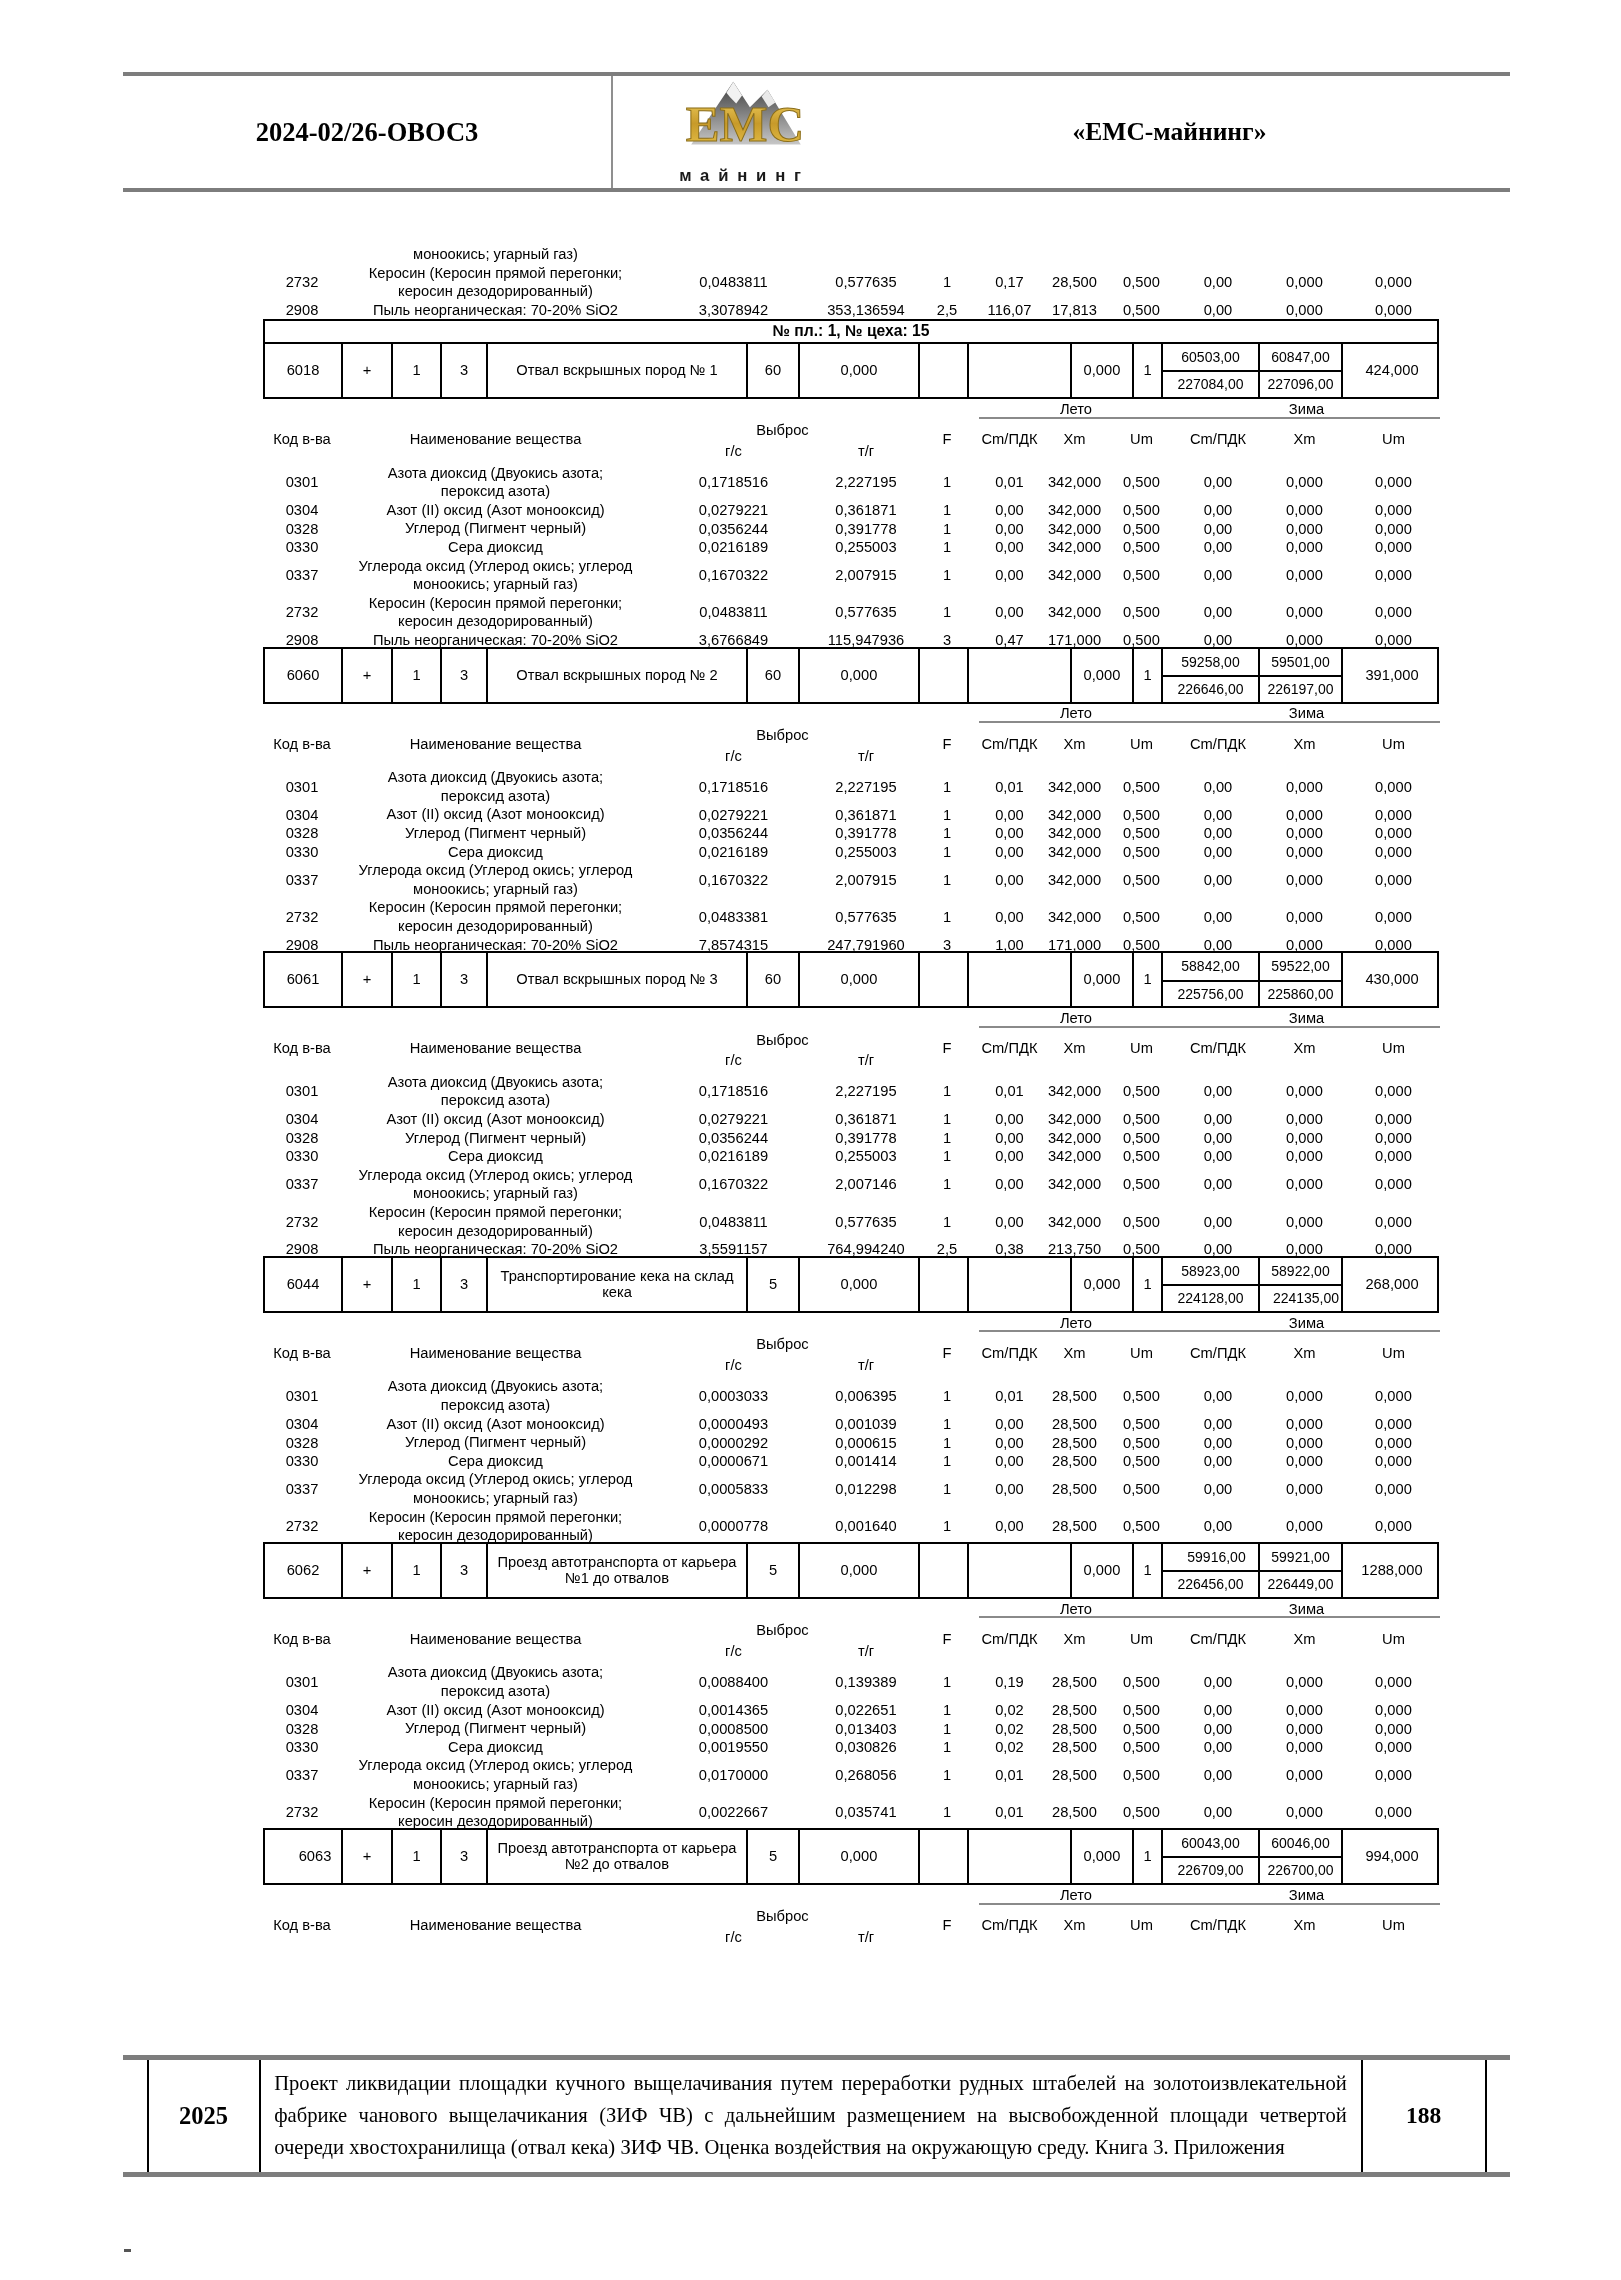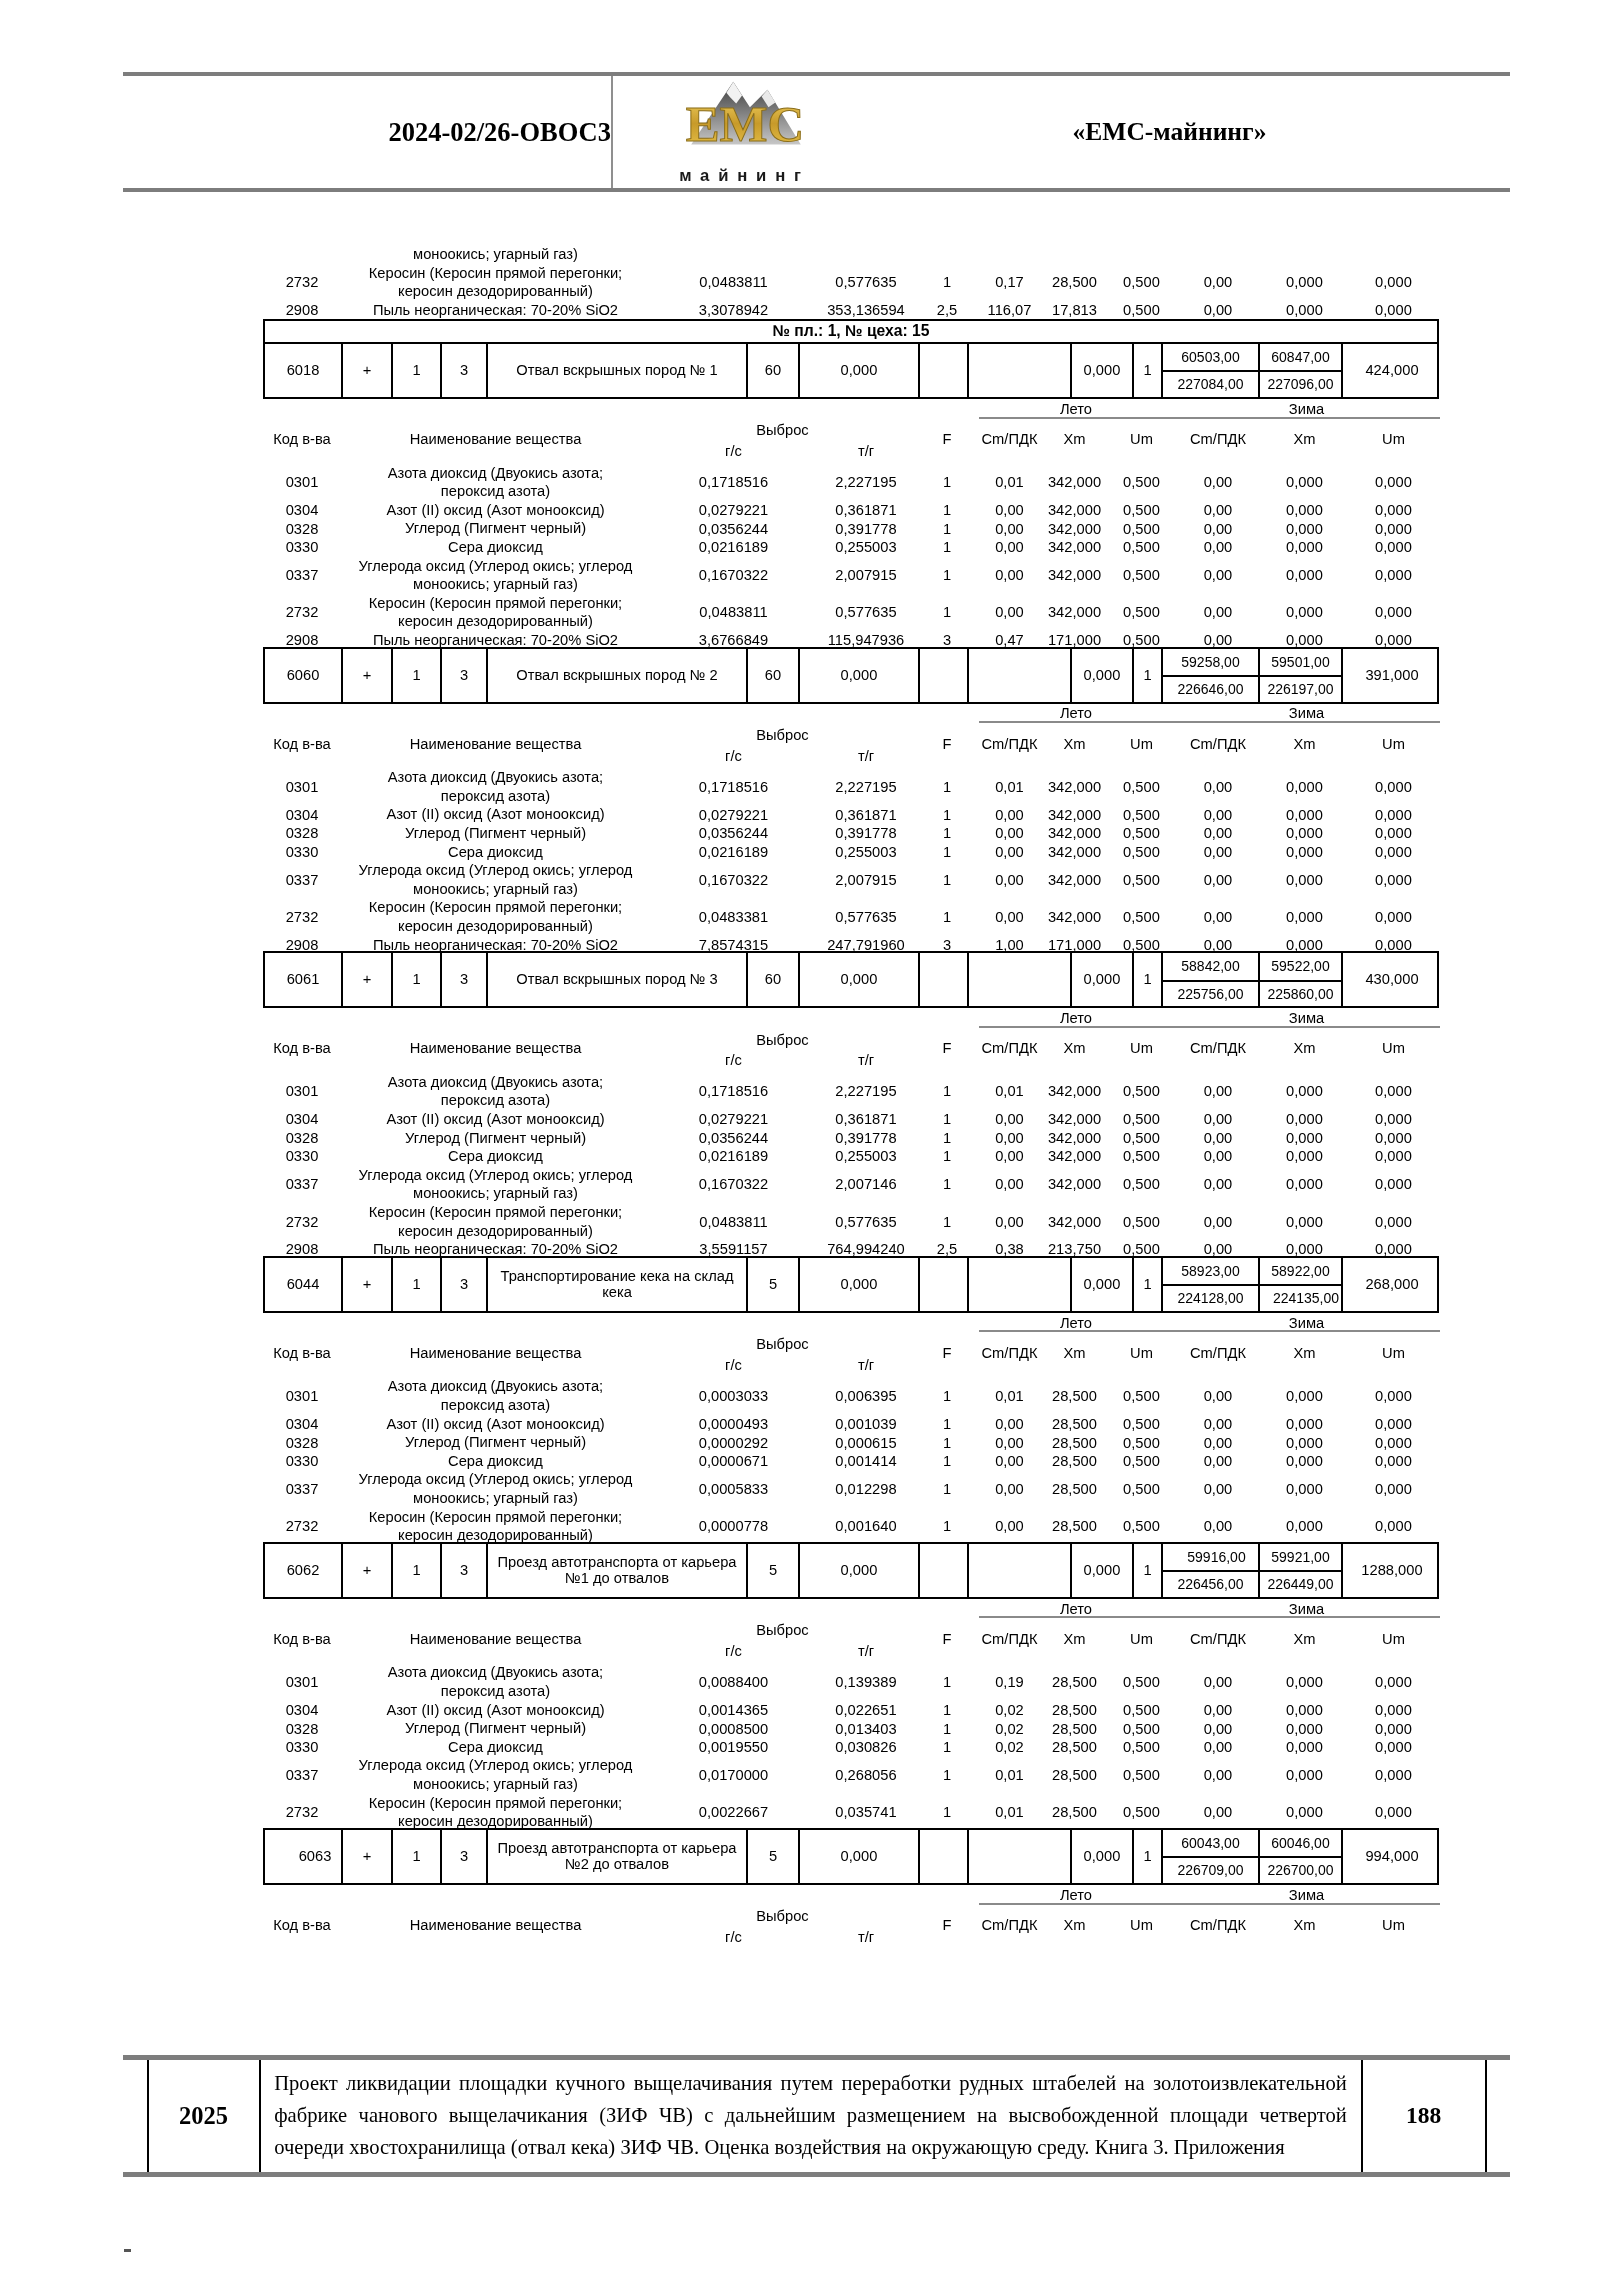--- a/index.html
+++ b/index.html
@@ -3,21 +3,21 @@
 <meta charset="utf-8">
 <style>
   html,body{margin:0;padding:0;background:#e8e8e8;}
   .page{position:relative;width:1621px;height:2281px;background:#ffffff;margin:0 auto;
         font-family:"Liberation Sans",sans-serif;color:#000;overflow:hidden;}
 
   
   .doc-header{position:absolute;left:123px;top:72px;width:1387px;height:112px;
               border-top:4.9px solid #7d7d7d;border-bottom:4.9px solid #7d7d7d;
               display:flex;align-items:stretch;box-sizing:content-box;}
-  .doc-number-cell{width:488px;display:flex;align-items:center;justify-content:flex-end;
+  .doc-number-cell{width:488px;display:flex;align-items:center;justify-content:center;
               border-right:2.9px solid #8f8f8f;}
   .doc-number{font-family:"Liberation Serif",serif;font-weight:bold;font-size:26.5px;}
   .logo-cell{width:263px;display:flex;justify-content:center;}
   .company-cell{flex:1;display:flex;flex-direction:column;align-items:center;justify-content:center;
               padding-right:47px;font-family:"Liberation Serif",serif;font-weight:bold;
               font-size:25.5px;line-height:1.65;text-align:center;}
   .logo-sub{display:block;text-align:center;font-size:16.7px;letter-spacing:8.8px;color:#1a1a1a;
               font-weight:bold;margin-top:-3.9px;}
 
   

